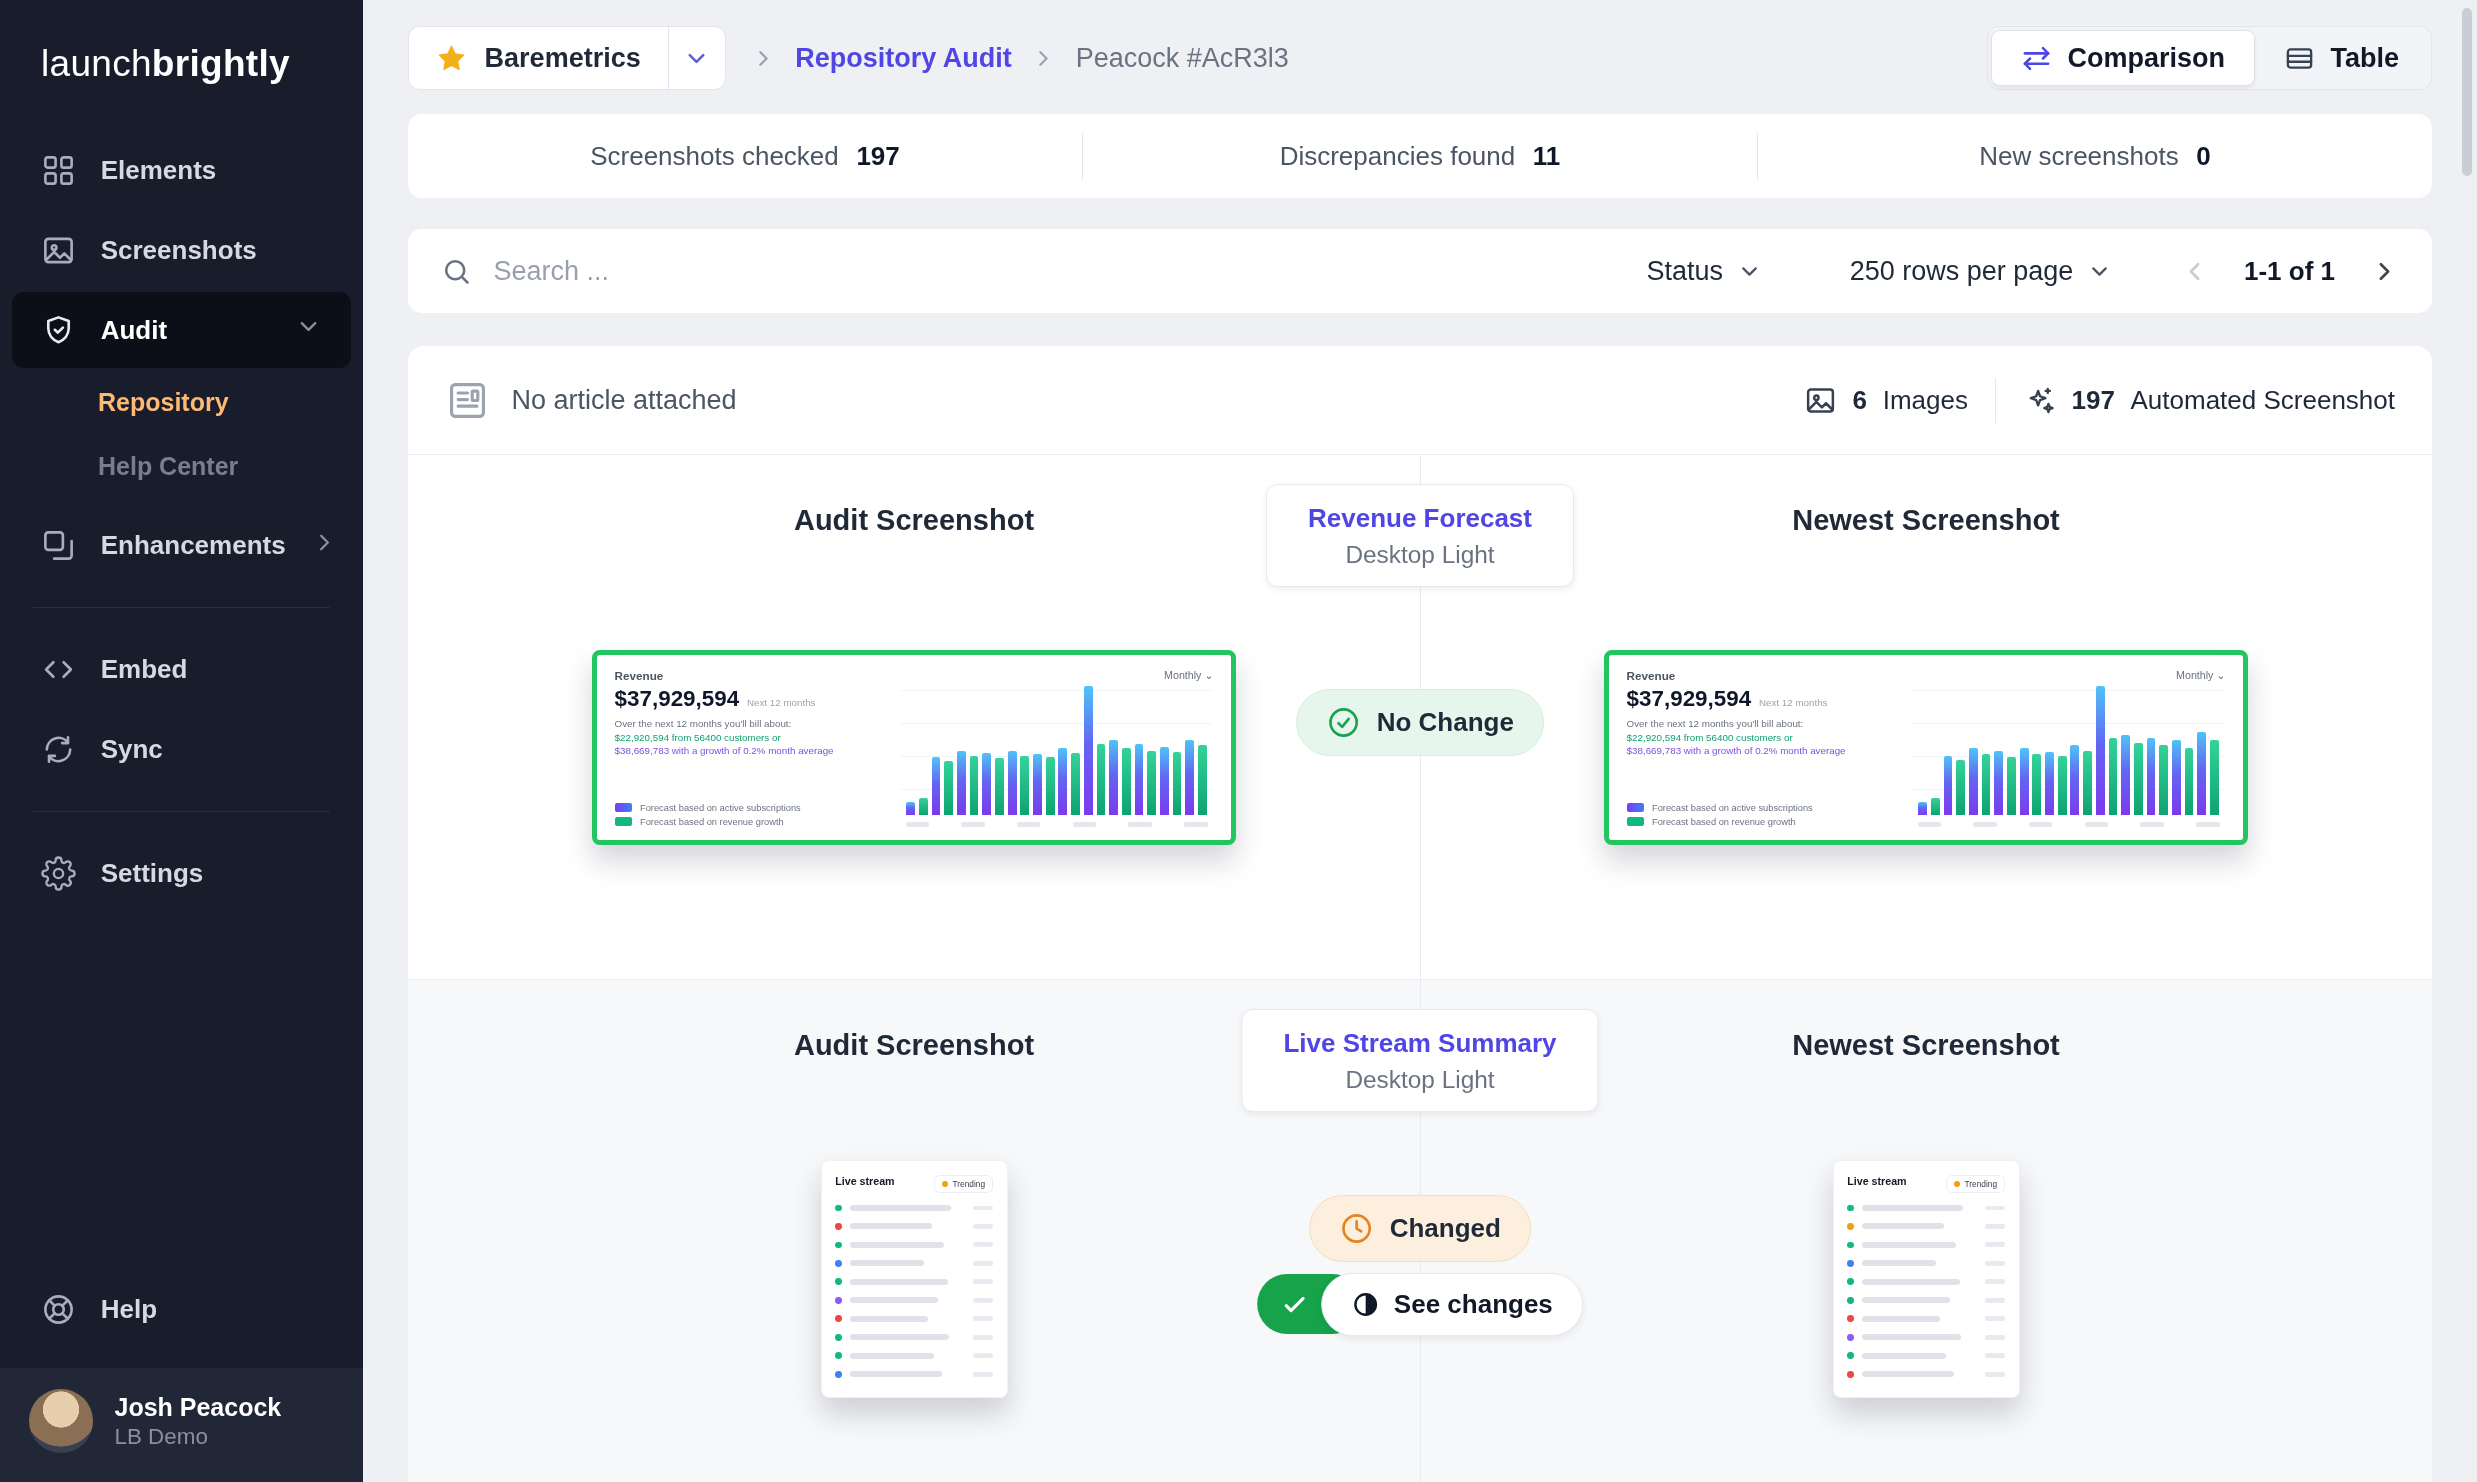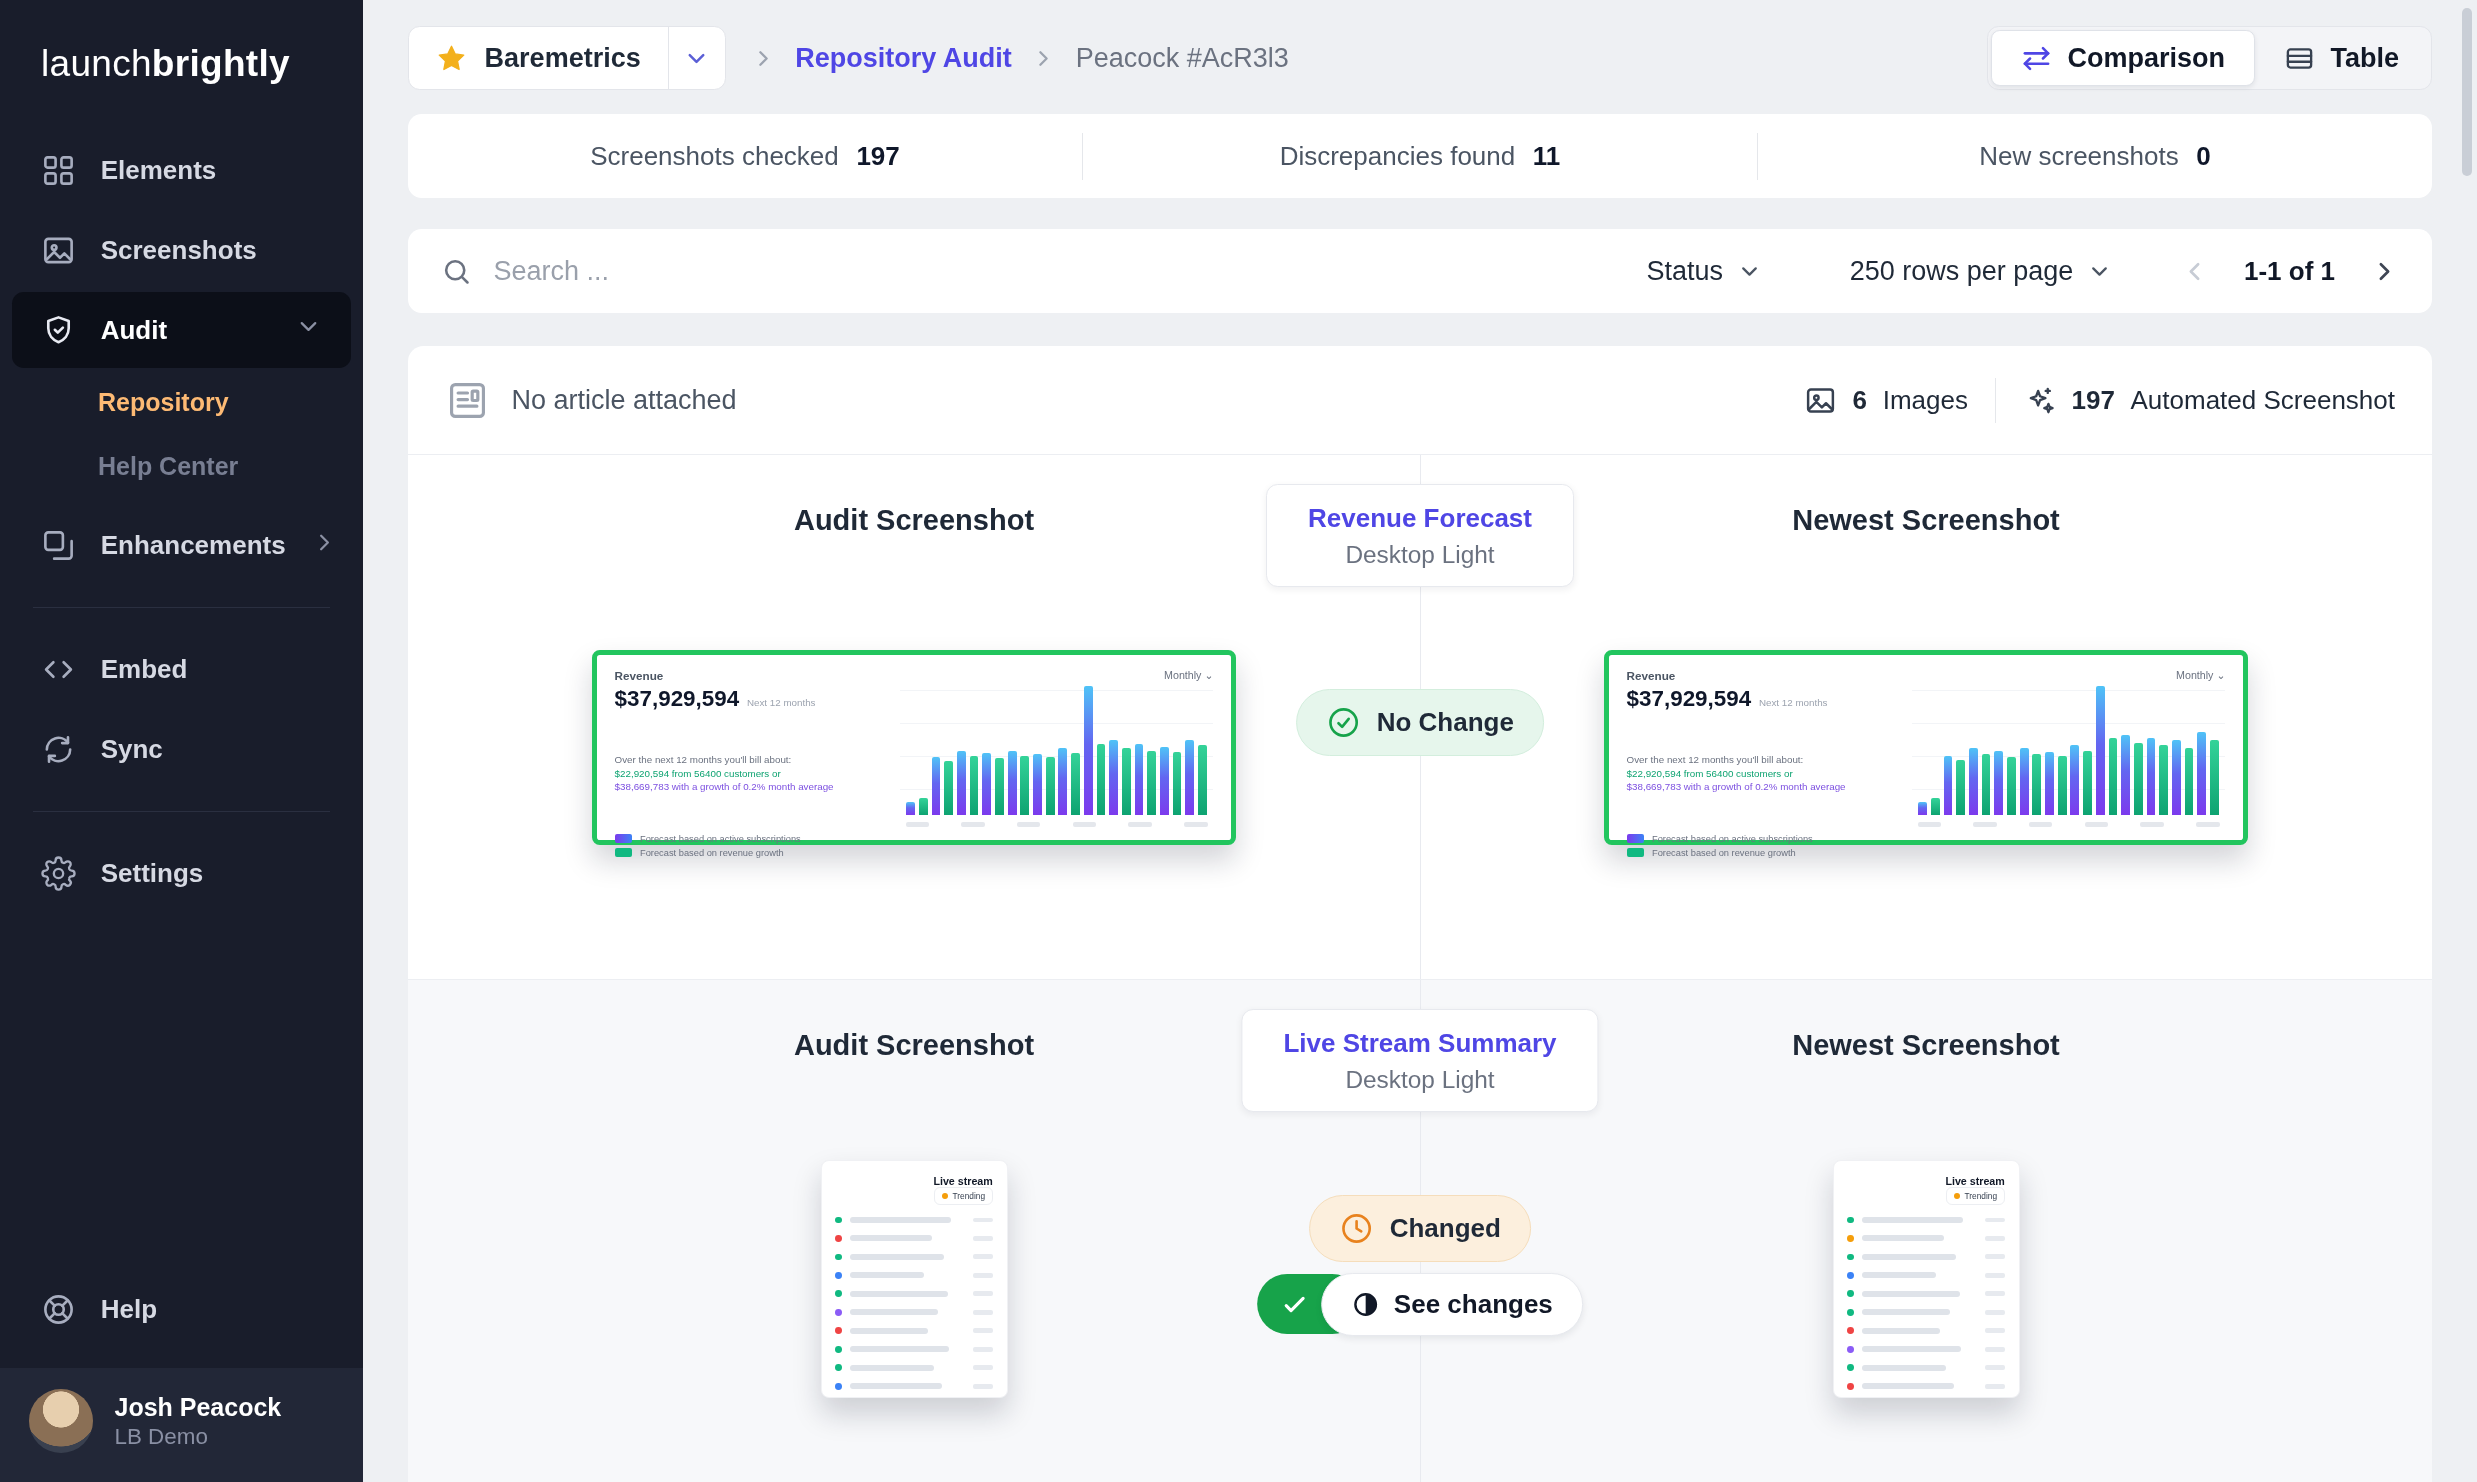--- a/index.html
+++ b/index.html
@@ -102,42 +102,42 @@
   .sc-pill { display:flex; align-items:center; gap:13.7px; background:#fff; border:1px solid #e7e9ee; border-radius:974px; padding:14.6px 29px; font-size:26px; font-weight:600; color:#111827; box-shadow:0 2.9px 7.8px rgba(16,24,40,.08); white-space:nowrap; }
   .sc-pill svg { width:29px; height:29px; }
 
   
   .thumb-chart { width:644px; height:195px; background:#fff; border:5px solid #22c55e; border-radius:7.8px;
                  box-shadow:0 15.6px 29px rgba(15,23,42,.18); margin-top:113px; padding:13.7px 17.6px; display:flex; flex-direction:column; cursor:pointer; }
   .tc-head { display:flex; justify-content:space-between; align-items:center; font-size:11.7px; color:#4b5563; }
   .tc-title { font-weight:700; }
   .tc-range { font-size:10.7px; color:#6b7280; }
   .tc-body { display:flex; flex:1; gap:15.6px; margin-top:3.9px; min-height:0; }
-  .tc-left { width:45%; display:flex; flex-direction:column;gap:36px; }
+  .tc-left { width:45%; display:flex; flex-direction:column; }
   .tc-amount { font-size:22.4px; font-weight:800; color:#0f172a; white-space:nowrap; }
   .tc-note { font-size:9.8px; font-weight:400; color:#9ca3af; margin-left:7.8px; }
   .tc-lines { margin-top:4.9px; font-size:9.8px; line-height:1.4; }
   .tl1 { color:#6b7280; } .tl2 { color:#0ea371; } .tl3 { color:#7c4fe0; }
   .tc-legend { margin-top:auto; font-size:9.3px; color:#6b7280; }
   .leg-row { display:flex; gap:7.8px; align-items:center; margin-top:3.9px; }
   .sw { width:17.6px; height:8.8px; border-radius:2px; flex:none; }
   .sw1 { background:linear-gradient(90deg,#7c3aed,#3b82f6); }
   .sw2 { background:#10b981; }
   .tc-chart { flex:1; position:relative; display:flex; align-items:flex-end; justify-content:center; gap:3.9px; padding-bottom:11.7px; }
   .tc-chart::before { content:""; position:absolute; left:0; right:0; top:3.9px; bottom:11.7px;
                       background-image:linear-gradient(#f2f4f7 1px, transparent 1px); background-size:100% 33px; }
   .bar { width:8.8px; border-radius:2px 2px 0 0; position:relative; z-index:1; }
   .bar-indigo { background:linear-gradient(180deg,#4fc3f7 0%,#6366f1 45%,#7c3aed 100%); }
   .bar-green  { background:linear-gradient(180deg,#34d399,#0ea371); }
   .tc-axis { position:absolute; left:5.9px; right:5.9px; bottom:0; display:flex; justify-content:space-between; }
   .tc-axis span { width:23.4px; height:4.9px; background:#e4e7ec; border-radius:2px; }
 
   .thumb-list { width:187px; height:238px; background:#fff; border:1px solid #f0f1f4; border-radius:7.8px;
                 box-shadow:0 15.6px 29px rgba(15,23,42,.18); margin-top:98px; padding:13.7px; display:flex; flex-direction:column; cursor:pointer; }
-  .tl-head { display:flex; justify-content:space-between; align-items:flex-end;flex-direction:column; }
+  .tl-head { display:flex; justify-content:space-between; align-items:flex-start; }
   .tl-title { font-size:10.7px; font-weight:700; color:#111827; white-space:nowrap; }
   .tl-badge { display:flex; align-items:center; gap:4.9px; border:1px solid #eceef2; border-radius:5.9px; padding:2.9px 6.8px; font-size:8.3px; color:#374151; white-space:nowrap; }
   .tl-badge i { width:5.9px; height:5.9px; border-radius:50%; background:#f59e0b; display:inline-block; }
   .tl-rows { margin-top:11.7px; display:flex; flex-direction:column; gap:11.7px; }
   .tl-row { display:flex; align-items:center; gap:7.8px; }
   .dot { width:6.8px; height:6.8px; border-radius:50%; flex:none; }
   .sk { height:5.9px; background:#dfe3e9; border-radius:2.9px; }
   .amt { width:19.5px; height:4.9px; background:#e7eaef; border-radius:2px; margin-left:auto; flex:none; }
 
   .scrollbar-thumb { position:absolute; right:4.9px; top:7.8px; width:9.8px; height:168px; border-radius:4.9px; background:#c9ced6; }

